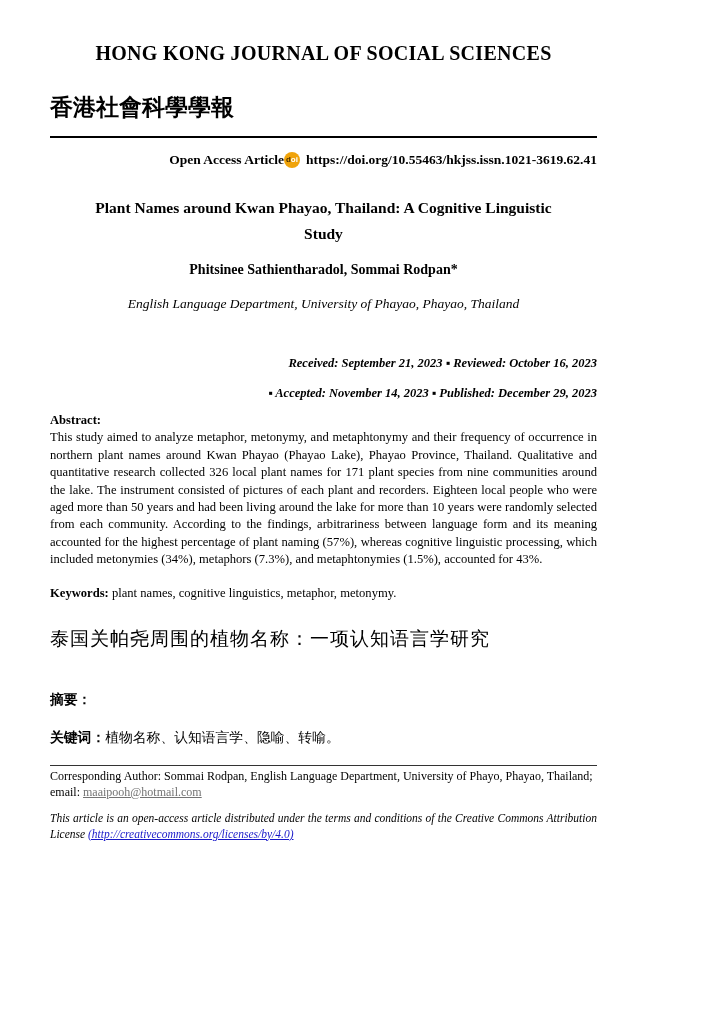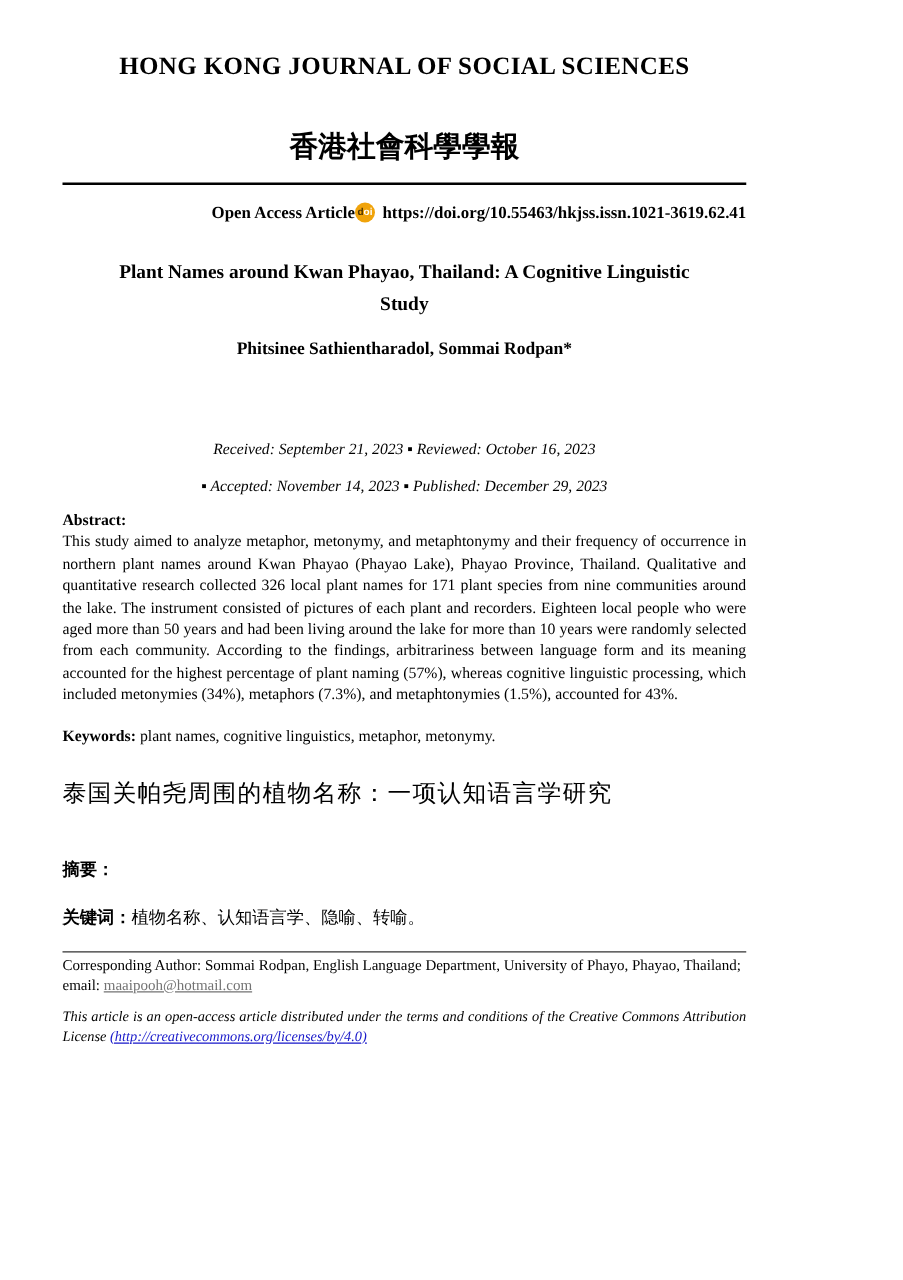--- a/index.html
+++ b/index.html
@@ -16,21 +16,21 @@
     overflow: hidden;
   }
   .cjk { font-family: "Liberation Sans", "DejaVu Sans", sans-serif; }
 
   
   .journal-title-en {
     text-align: center; font-size: 20px; font-weight: bold;
     letter-spacing: 0.3px;
   }
   .journal-title-zh {
-    margin-top: 37px; text-align: center;
+    margin-top: 27px; text-align: left;
     font-size: 23px; font-weight: bold;
   }
   .issue-row {
     margin-top: 47px;
     display: flex; justify-content: space-between; align-items: baseline;
     font-size: 17px; font-weight: bold;
     padding-left: 30px;
   }
   .rule-thick { margin-top: 13px; border-top: 2px solid #000; }
   .meta-row {
@@ -50,21 +50,21 @@
   .doi-badge .oi { color: #ffffff; }
   .doi-url { color: #000; text-decoration: none; }
 
   
   .article-title {
     margin: 27px auto 0; width: 90%;
     text-align: center; font-size: 15.5px; font-weight: bold; line-height: 26px;
   }
   .authors  { margin-top: 15px; text-align: center; font-size: 14px; font-weight: bold; }
   .affiliation { margin-top: 18px; text-align: center; font-size: 13.5px; font-style: italic; }
-  .dates { margin-top: 64px; text-align: center; font-size: 12.5px; font-weight: normal; font-style: italic; }
+  .dates { margin-top: 44px; text-align: right; font-size: 12.5px; font-weight: bold; font-style: italic; }
   .dates p + p { margin-top: 15px; }
 
   
   .abstract-en { margin-top: 11px; font-size: 12.6px; line-height: 17.4px; }
   .abstract-en .label { font-weight: bold; }
   .abstract-en .body  { text-align: justify; }
   .keywords-en { margin-top: 16px; }
   .keywords-en .label { font-weight: bold; }
 
   
@@ -105,20 +105,21 @@
             <span class="d">d</span>
             <span class="oi">oi</span>
           </span>
         <a href="#" class="doi-url">https://doi.org/10.55463/hkjss.issn.1021-3619.62.41</a>
       </span>
     </div>
   </div>
 
   <h3 class="article-title">Plant Names around Kwan Phayao, Thailand: A Cognitive Linguistic Study</h3>
   <p class="authors">Phitsinee Sathientharadol, Sommai Rodpan*</p>
+  <p class="affiliation">English Language Department, University of Phayao, Phayao, Thailand</p>
 
   <div class="dates">
     <p>Received: September 21, 2023 ▪ Reviewed: October 16, 2023</p>
     <p>▪ Accepted: November 14, 2023 ▪ Published: December 29, 2023</p>
   </div>
 
   <section class="abstract-en">
     <p class="label">Abstract:</p>
     <p class="body">This study aimed to analyze metaphor, metonymy, and metaphtonymy and their frequency of occurrence in northern plant names around Kwan Phayao (Phayao Lake), Phayao Province, Thailand. Qualitative and quantitative research collected 326 local plant names for 171 plant species from nine communities around the lake. The instrument consisted of pictures of each plant and recorders. Eighteen local people who were aged more than 50 years and had been living around the lake for more than 10 years were randomly selected from each community. According to the findings, arbitrariness between language form and its meaning accounted for the highest percentage of plant naming (57%), whereas cognitive linguistic processing, which included metonymies (34%), metaphors (7.3%), and metaphtonymies (1.5%), accounted for 43%.</p>
     <p class="keywords-en"><span class="label">Keywords:</span><span> plant names, cognitive linguistics, metaphor, metonymy.</span></p>

